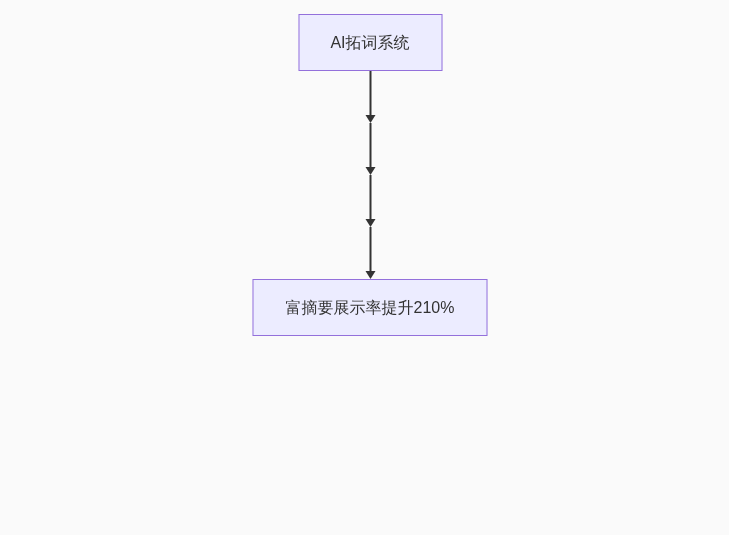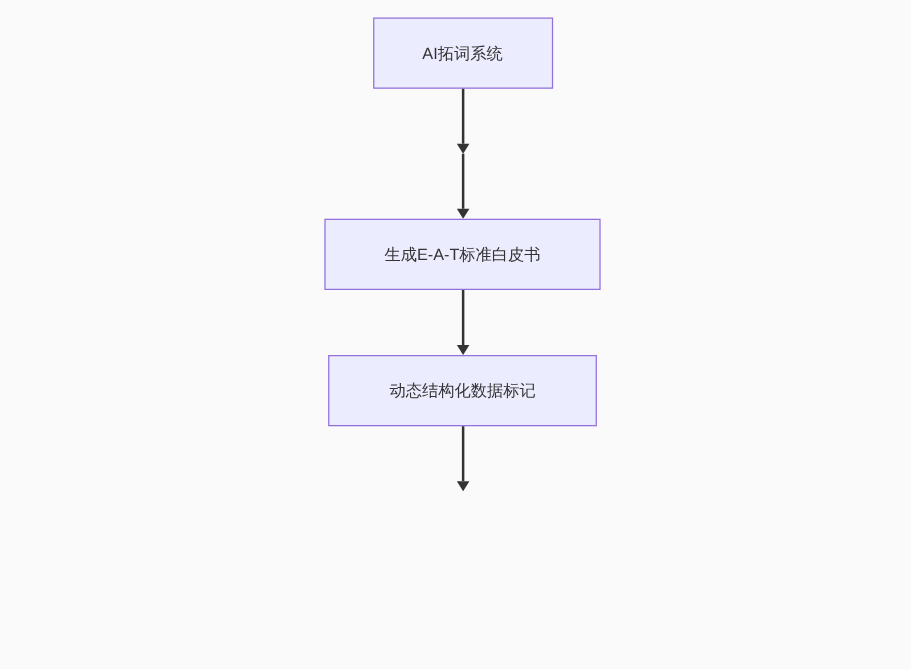--- a/index.html
+++ b/index.html
@@ -26,21 +26,21 @@
   }
   .flow-node {
     box-sizing: border-box;
     height: 57px;
     display: flex;
     align-items: center;
     justify-content: center;
     background: var(--node-fill, #ECECFF);
     border: 1px solid var(--node-border, #9370DB);
     color: var(--text-color, #333333);
-    font-size: 13px;
+    font-size: 16px;
     line-height: 1;
     white-space: nowrap;
     text-align: center;
   }
   .n1 { width: 144px; }
   .n2 { width: 191px; }
   .n3 { width: 221px; }
   .n4 { width: 215px; }
   .n5 { width: 235px; }
   .flow-arrow {
@@ -74,29 +74,28 @@
       <div class="line"></div>
       <div class="head"></div>
     </div>
 
 
     <div class="flow-arrow">
       <div class="line"></div>
       <div class="head"></div>
     </div>
 
-    <div class="flow-node n3">生成E-A-T标准白皮书</div>
-
-    <div class="flow-arrow">
-      <div class="line"></div>
-      <div class="head"></div>
-    </div>
-
-    <div class="flow-node n4">动态结构化数据标记</div>
 
     <div class="flow-arrow">
       <div class="line"></div>
       <div class="head"></div>
     </div>
 
 
+    <div class="flow-arrow">
+      <div class="line"></div>
+      <div class="head"></div>
+    </div>
+
+    <div class="flow-node n5">富摘要展示率提升210%</div>
+
   </div>
 </div>
 
 </body></html>

